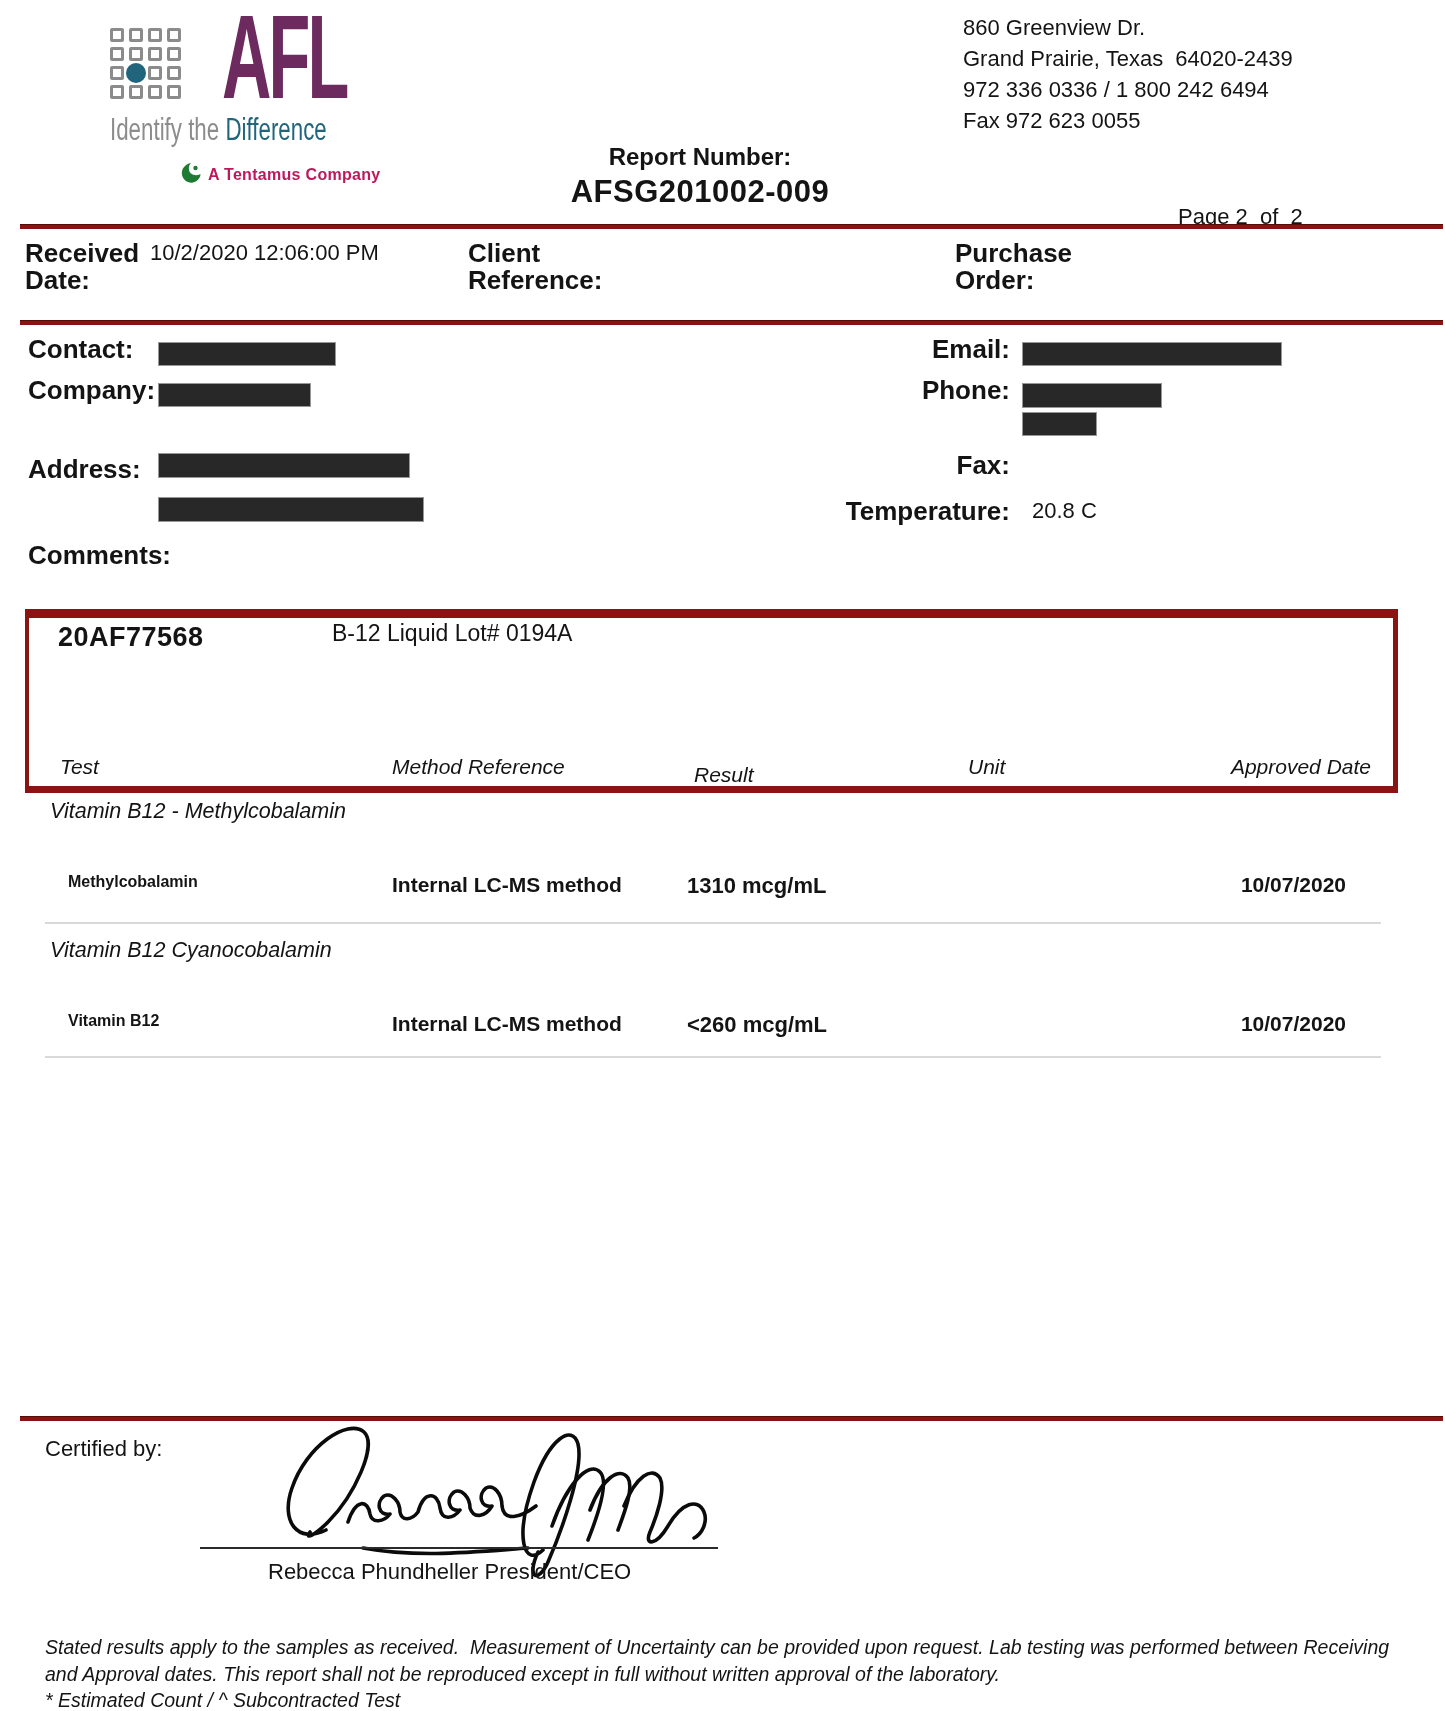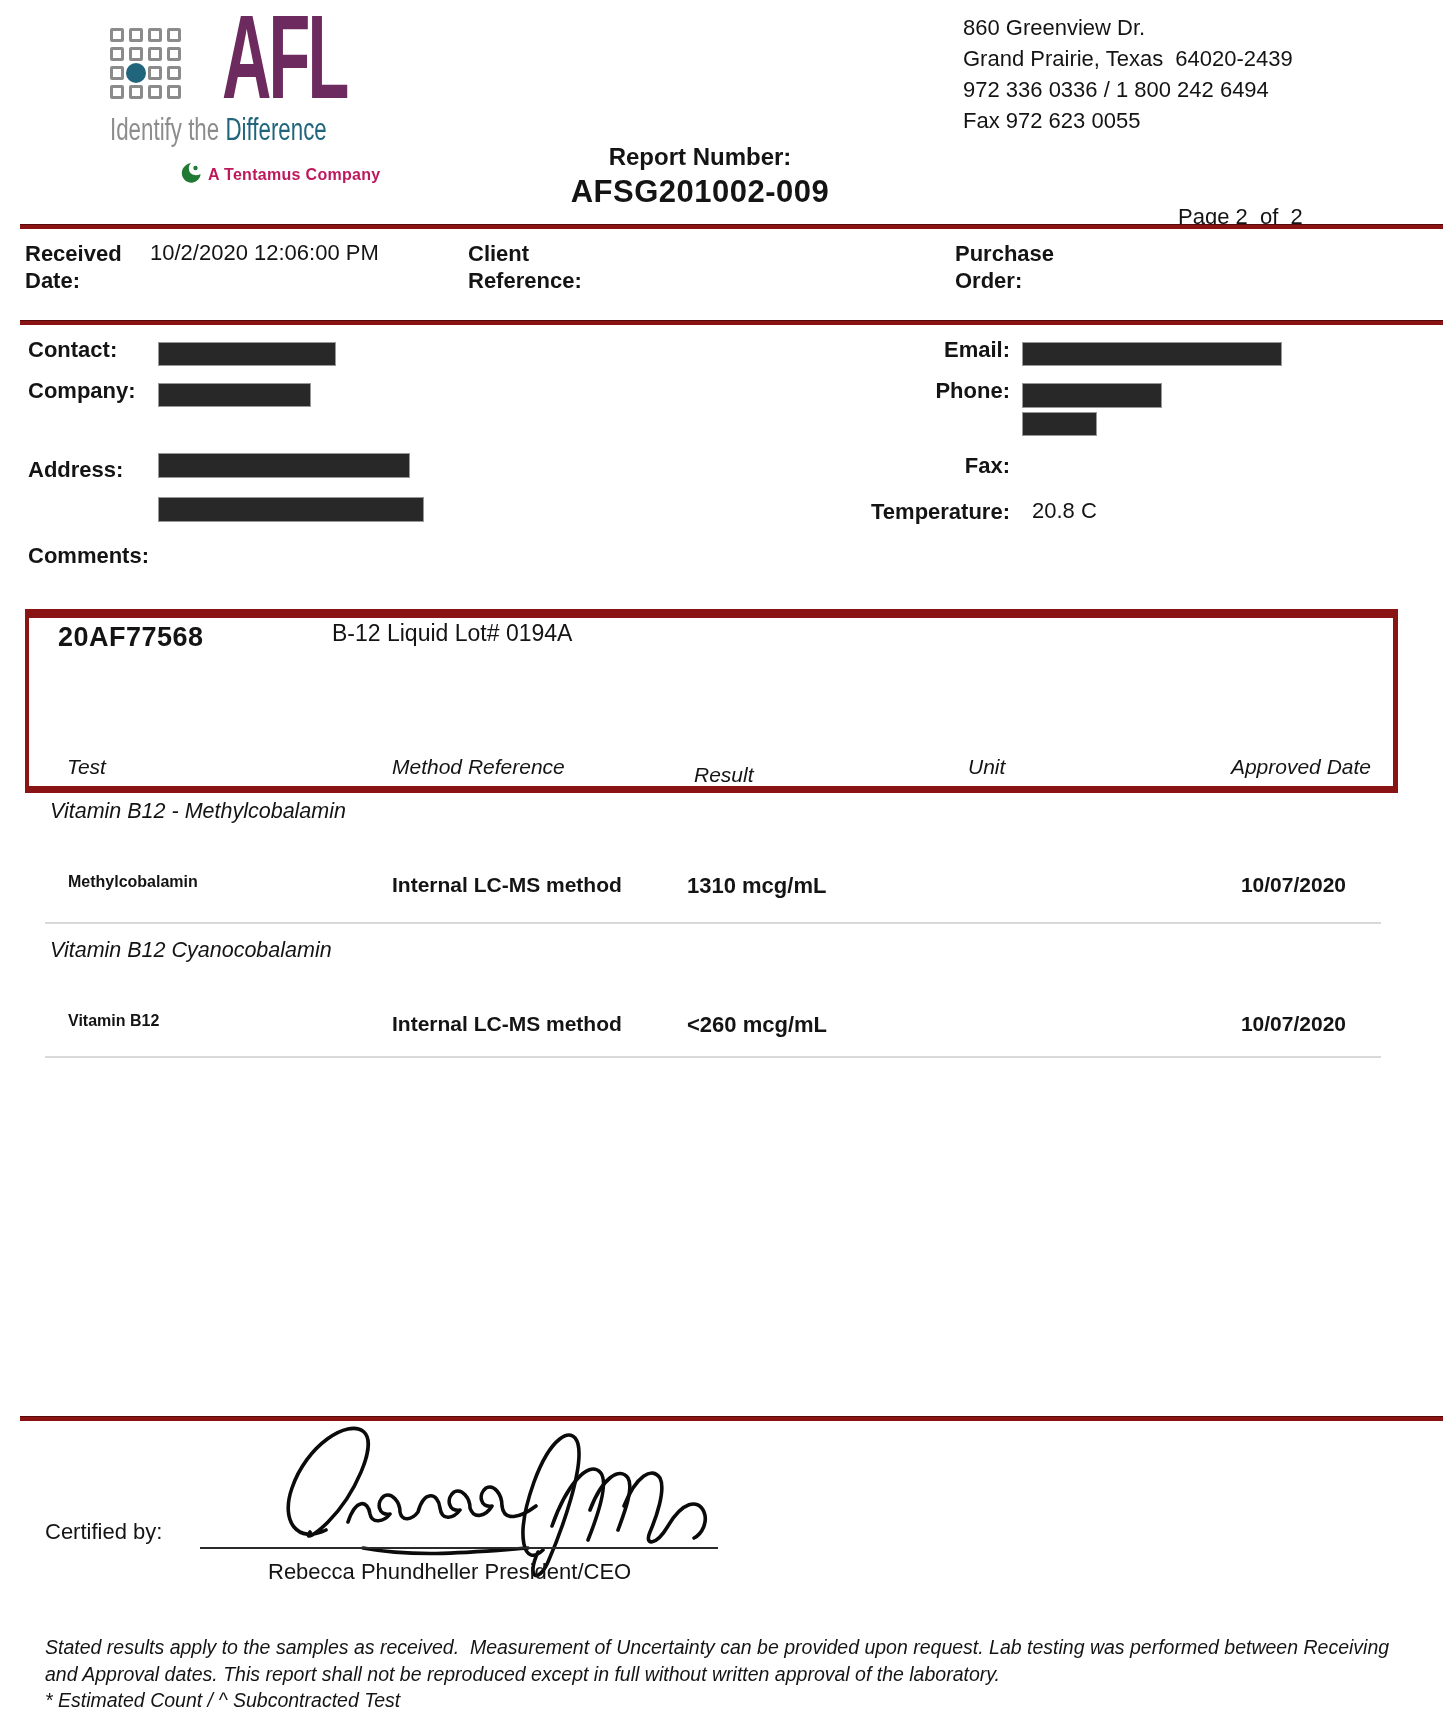--- a/index.html
+++ b/index.html
@@ -28,21 +28,21 @@
   #report-label{left:540px;top:143px;width:320px;text-align:center;font-size:24px;font-weight:bold;}
   #report-number{left:540px;top:174px;width:320px;text-align:center;font-size:31px;font-weight:bold;letter-spacing:.5px;}
   #address{left:963px;top:12px;font-size:22px;line-height:31px;}
   #page-indicator{left:1178px;top:196px;font-size:22px;margin-top:8px;}
 
   
   .rule{position:absolute;left:20px;width:1423px;height:4px;background:#8a1414;border-top:1px solid #560b0b;}
   #rule-1{top:224px;} #rule-2{top:320px;} #rule-3{top:1416px;}
 
   
-  .lbl{font-weight:bold;font-size:22px;line-height:27px;}
+  .lbl{font-weight:bold;font-size:26px;line-height:27px;}
   #received-label{left:25px;top:240px;width:120px;}
   #received-value{left:150px;top:240px;font-size:22px;}
   #client-label{left:468px;top:240px;width:130px;}
   #purchase-label{left:955px;top:240px;width:120px;}
 
   
   #contact-label{left:28px;top:336px;}
   #company-label{left:28px;top:377px;}
   #address-label{left:28px;top:456px;}
   #comments-label{left:28px;top:542px;}
@@ -60,36 +60,36 @@
 
   
   #sample-box{left:25px;top:609px;width:1373px;height:184px;box-sizing:border-box;
     border-top:9px solid #8a1414;border-left:4px solid #8a1414;
     border-right:5px solid #8a1414;border-bottom:7px solid #8a1414;background:#fff;}
   #sample-id{left:58px;top:622px;font-size:27px;font-weight:bold;letter-spacing:.5px;}
   #sample-desc{left:332px;top:620px;font-size:23px;}
 
   
   .th{position:absolute;font-style:italic;font-size:21px;top:755px;}
-  #th-test{left:67px;text-align:right;} #th-method{left:392px;} #th-result{left:694px;margin-top:8px;} #th-unit{left:968px;}
+  #th-test{left:60px;text-align:right;} #th-method{left:392px;} #th-result{left:694px;margin-top:8px;} #th-unit{left:968px;}
   #th-approved{left:1151px;width:220px;text-align:right;}
   .section{position:absolute;left:50px;font-style:italic;font-size:21.5px;}
   #section-1{top:799px;} #section-2{top:938px;}
   .cell{position:absolute;font-weight:bold;}
   .c-test{left:68px;font-size:16px;}
   .c-method{left:392px;font-size:21px;}
   .c-result{left:687px;font-size:22px;}
   .c-unit{left:968px;font-size:21px;}
   .c-date{left:1126px;width:220px;text-align:right;font-size:21px;}
   .row-1{top:873px;} .row-2{top:1012px;}
   .divider{position:absolute;left:45px;width:1336px;height:2px;background:#d9d9d9;}
   #divider-1{top:922px;} #divider-2{top:1056px;}
 
   
-  #certified-label{left:45px;top:1519px;font-size:22px;}
+  #certified-label{left:45px;top:1436px;font-size:22px;}
   #sig-line{left:200px;top:1547px;width:518px;height:2px;background:#2a2a2a;}
   #signer-name{left:268px;top:1559px;font-size:22px;}
   #signature{left:198px;top:1408px;}
 
   
   #footer-disclaimer{left:45px;top:1634px;width:1385px;font-size:19.5px;font-style:italic;
     line-height:27px;white-space:pre-wrap;}
   #footer-note{left:45px;top:1689px;font-size:19.5px;font-style:italic;}
 </style>
 </head>

